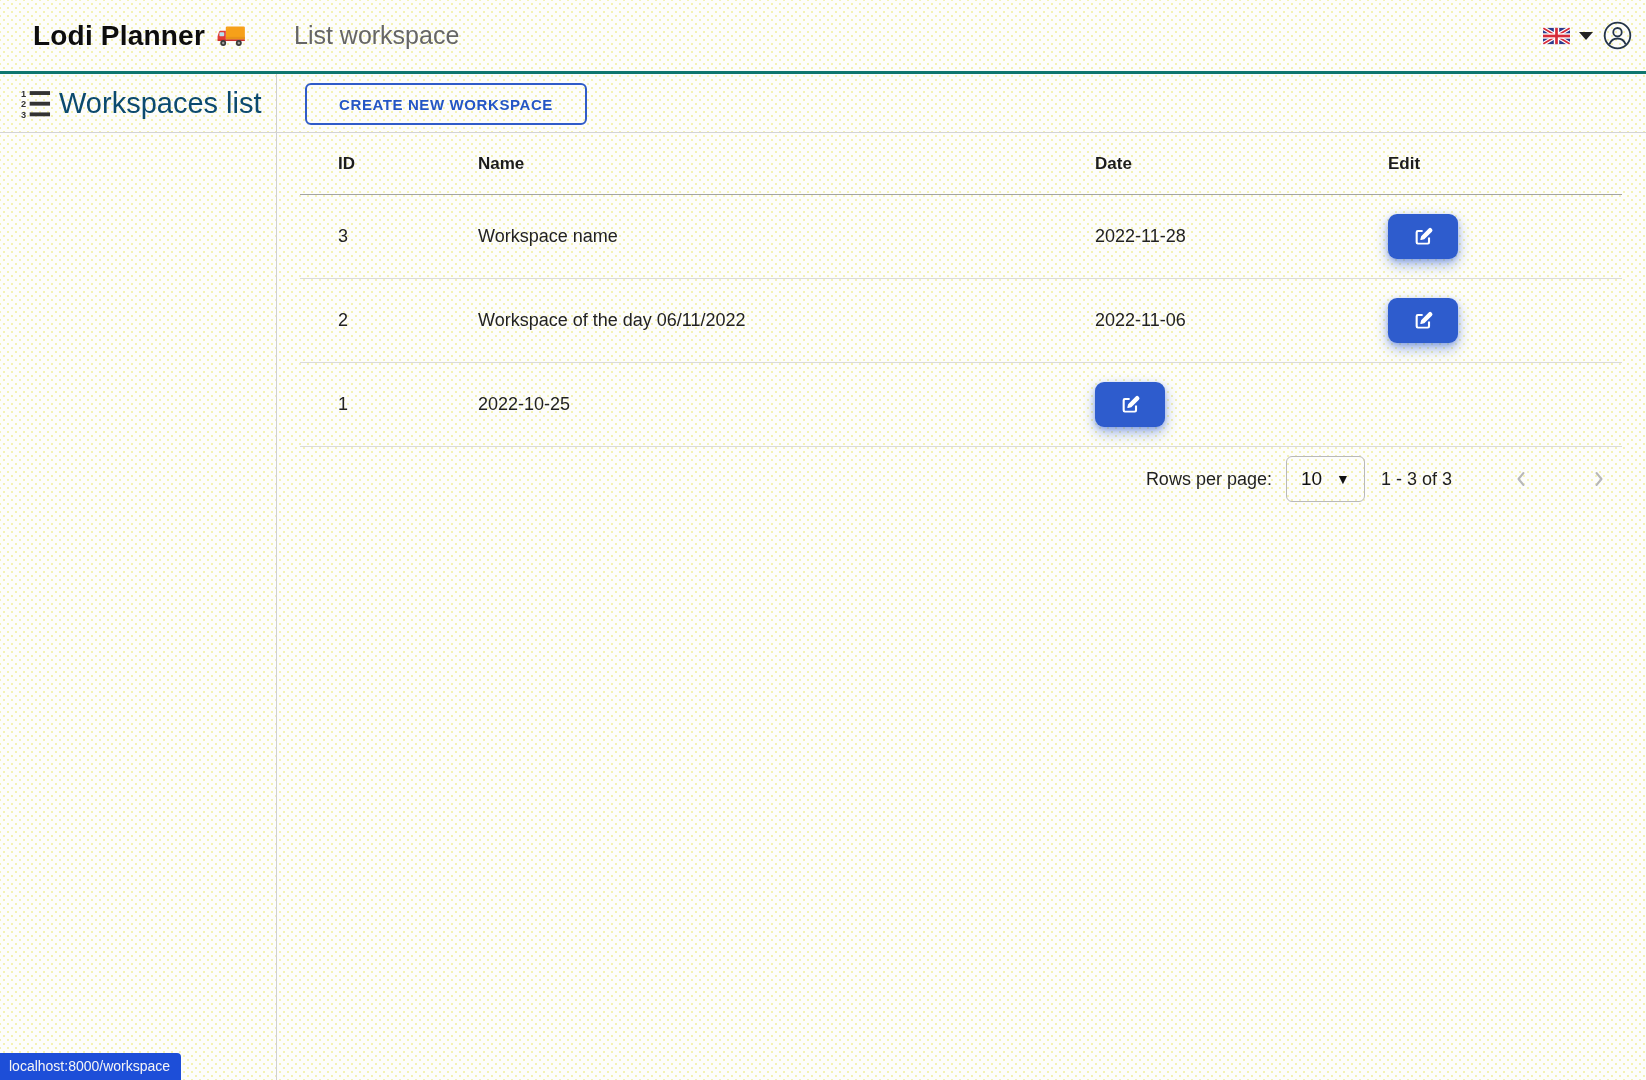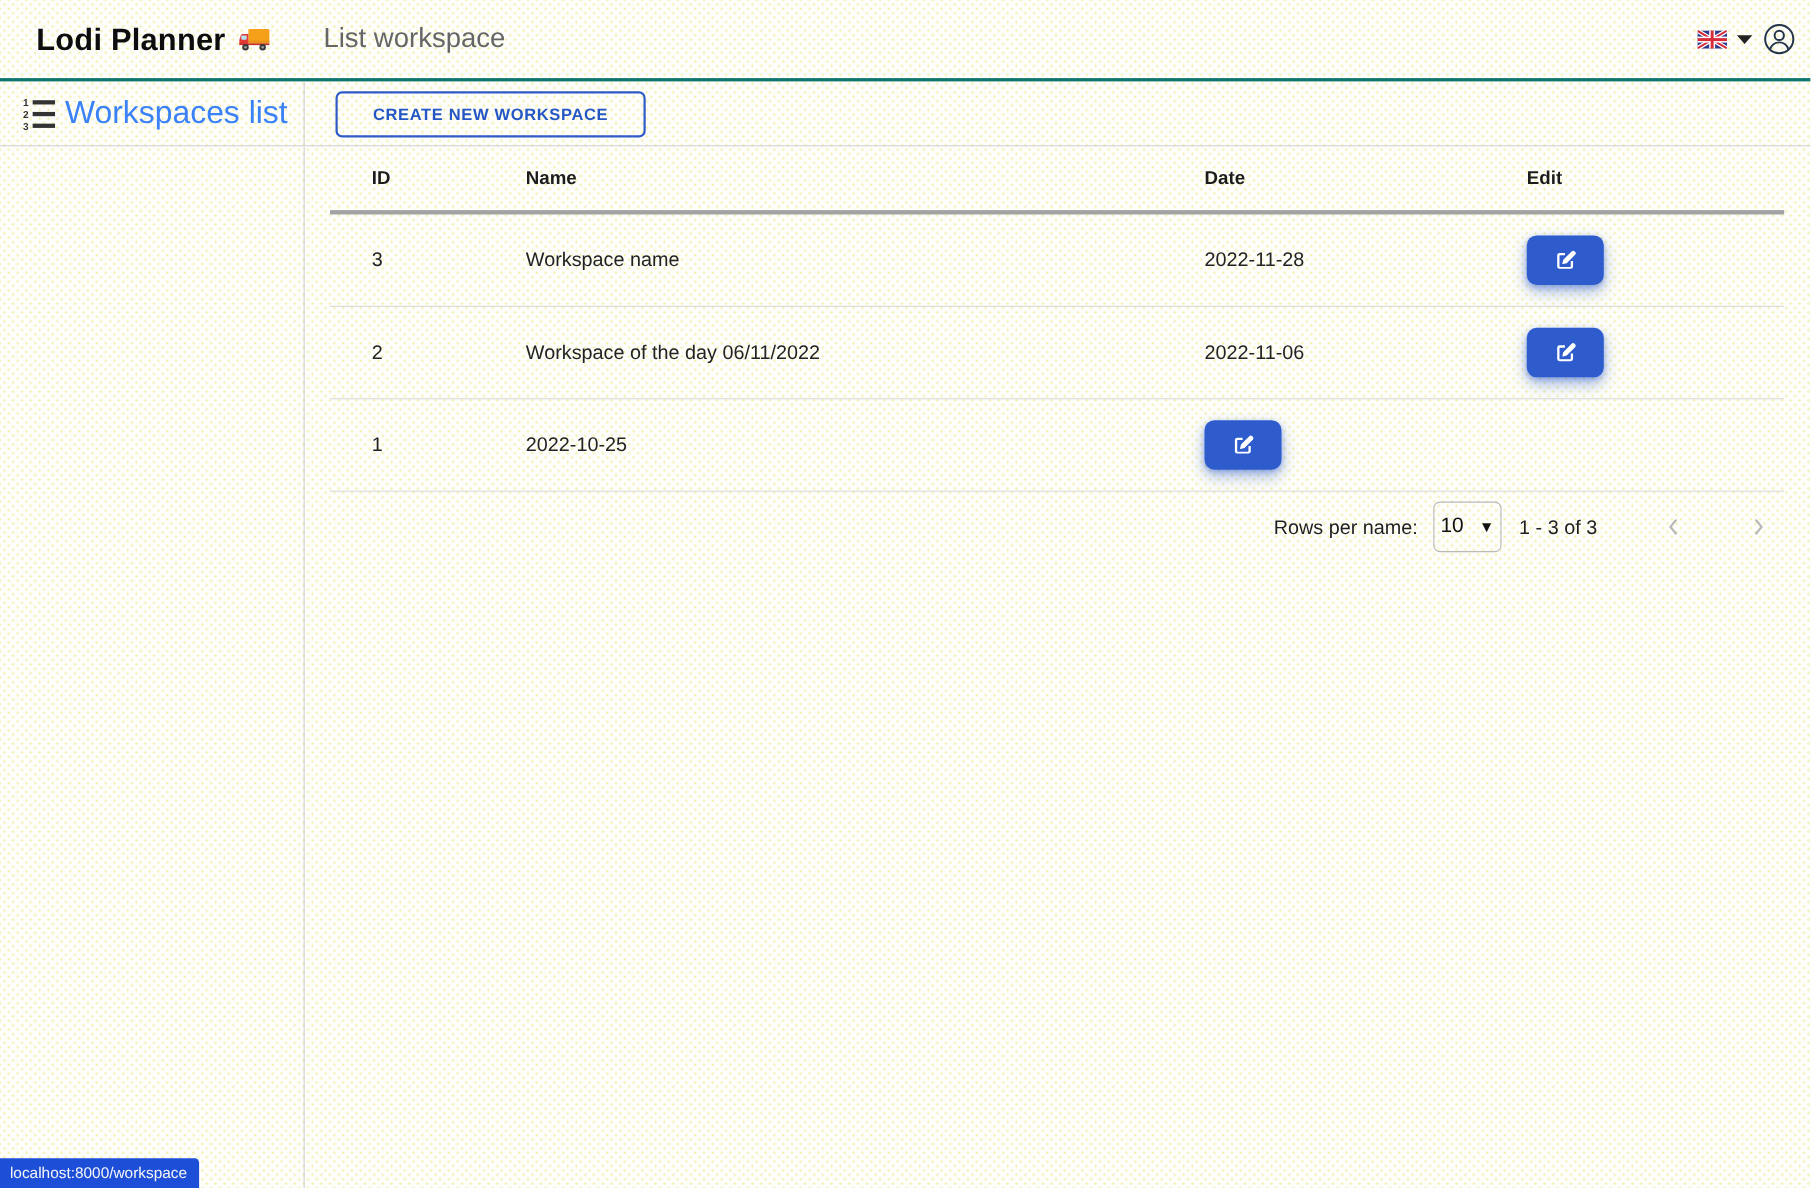--- a/index.html
+++ b/index.html
@@ -41,21 +41,21 @@
   .section-band {
     position: absolute; top: 74px; left: 0; right: 0; height: 59px;
     border-bottom: 1px solid #d4d4d4;
   }
   .band-left {
     position: absolute; top: 0; left: 0; bottom: 0; width: 277px;
     border-right: 1px solid #cfcfcf;
     display: flex; align-items: center;
   }
   .list-icon { margin-left: 20px; display: flex; align-items: center; }
-  .section-title { margin-left: 8px; font-size: 29px; color: #3b82f6; }
+  .section-title { margin-left: 8px; font-size: 29px; color: #0c4a6e; }
   .create-btn {
     position: absolute; left: 305px; top: 9px;
     width: 282px; height: 42px;
     background: transparent;
     border: 2px solid #2f5bc8; border-radius: 6px;
     color: #2456c4; font-family: "Liberation Sans", sans-serif;
     font-size: 15px; font-weight: bold; letter-spacing: 0.6px;
     cursor: pointer;
   }
 
@@ -66,38 +66,38 @@
   }
 
   
   .table-wrap { position: absolute; top: 133px; left: 300px; width: 1322px; }
   .t-row {
     display: grid;
     grid-template-columns: 140px 617px 293px 1fr;
     align-items: center;
     padding-left: 38px;
   }
-  .t-head { height: 62px; border-bottom: 4px solid #a3a3a3; font-weight: bold; font-size: 17px; color: #1c1c1c; }
+  .t-head { height: 62px; border-bottom: 1px solid #a3a3a3; font-weight: bold; font-size: 17px; color: #1c1c1c; }
   .t-data { height: 84px; border-bottom: 1px solid #dadada; font-size: 18px; color: #222; }
   .cell-edit { display: flex; }
   .edit-btn {
     width: 70px; height: 45px; border: none; border-radius: 9px;
     background: #2e5ccd;
     box-shadow: 0 6px 14px rgba(46,92,205,0.42), 0 2px 5px rgba(46,92,205,0.30);
     display: flex; align-items: center; justify-content: center;
     cursor: pointer;
   }
 
   
   .pagination {
     height: 64px; display: flex; align-items: center; justify-content: flex-end;
     font-size: 18px; color: #1f1f1f; padding-right: 10px;
   }
   .rpp-select {
-    margin-left: 14px; width: 62px; height: 46px;
+    margin-left: 14px; width: 79px; height: 46px;
     border: 1px solid #b9b9b9; border-radius: 6px;
     display: flex; align-items: center; justify-content: center;
     cursor: pointer; background: transparent;
   }
   .rpp-value { font-size: 19px; color: #111; }
   .rpp-caret { font-size: 14px; color: #111; margin-left: 14px; }
   .range-label { margin-left: 16px; }
   .pg-btn {
     background: transparent; border: none; cursor: pointer;
     display: flex; align-items: center; justify-content: center;
@@ -223,21 +223,21 @@
       <button class="edit-btn">
         <svg width="21" height="21" viewBox="0 0 24 24" fill="#ffffff">
           <path d="M21.1 2.9 a2.2 2.2 0 0 0-3.1 0 L9.6 11.3 a1 1 0 0 0-.26 .45 L8.4 15.2 a.72 .72 0 0 0 .9 .9 l3.45-.94 a1 1 0 0 0 .45-.26 l8.4-8.4 a2.2 2.2 0 0 0 0-3.1 z"></path>
           <path d="M11 4.5 H5.5 A2.5 2.5 0 0 0 3 7 v11.5 A2.5 2.5 0 0 0 5.5 21 H17 a2.5 2.5 0 0 0 2.5-2.5 V13 h-2.4 v5.4 a.6 .6 0 0 1-.6 .6 H6 a.6 .6 0 0 1-.6-.6 V7.5 a.6 .6 0 0 1 .6-.6 h5 z"></path>
         </svg>
       </button>
     </span>
   </div>
 
   <div class="pagination">
-    <span>Rows per name:</span>
+    <span>Rows per page:</span>
     <div class="rpp-select">
       <span class="rpp-value">10</span>
       <span class="rpp-caret">▼</span>
     </div>
     <span class="range-label">1 - 3 of 3</span>
     <button class="pg-btn pg-prev">
       <svg width="24" height="24" viewBox="0 0 24 24" fill="none" stroke="#b7b7b7" stroke-width="2" stroke-linecap="round" stroke-linejoin="round">
         <polyline points="14.5 6 9.5 12 14.5 18"></polyline>
       </svg>
     </button>

